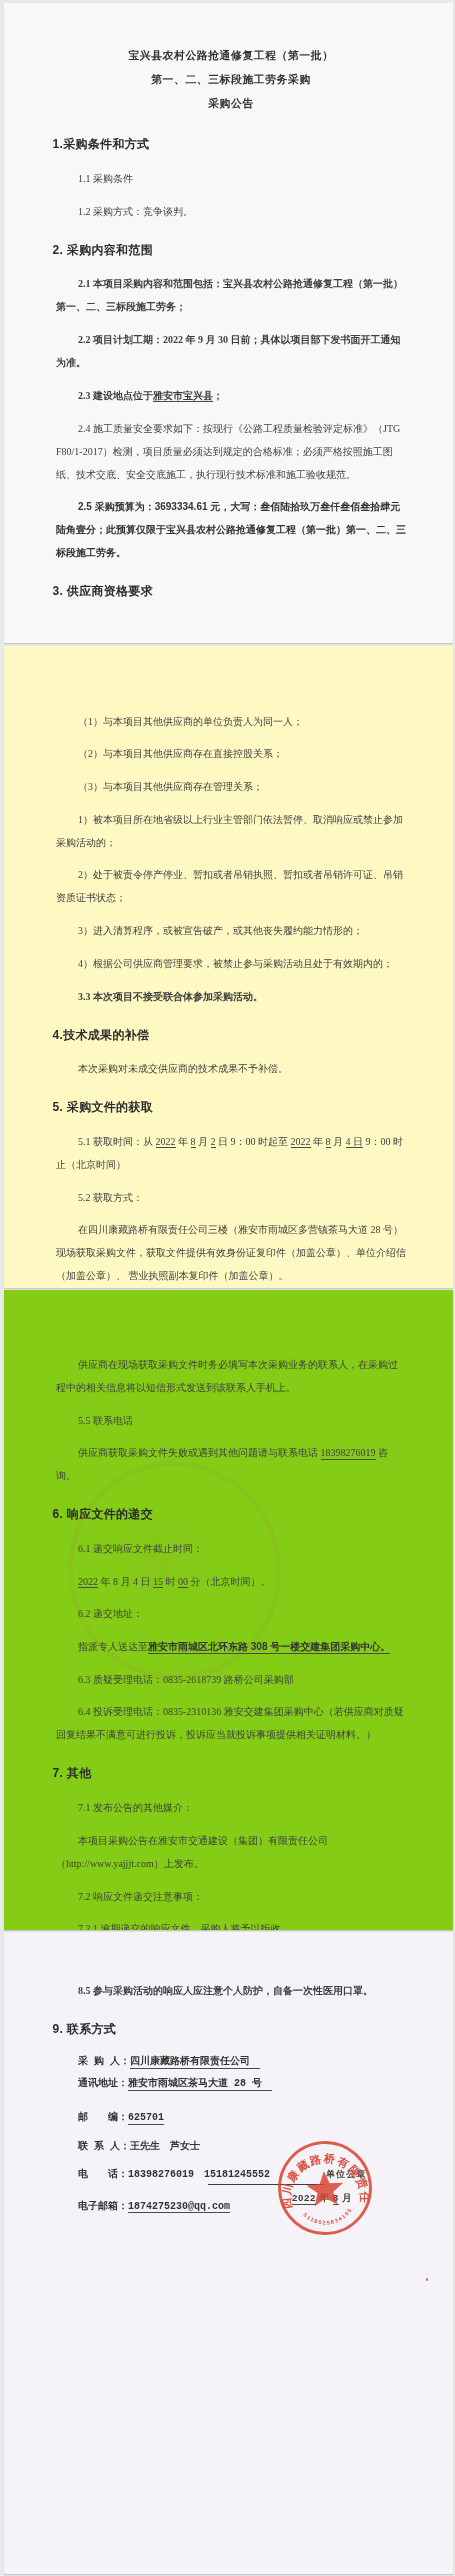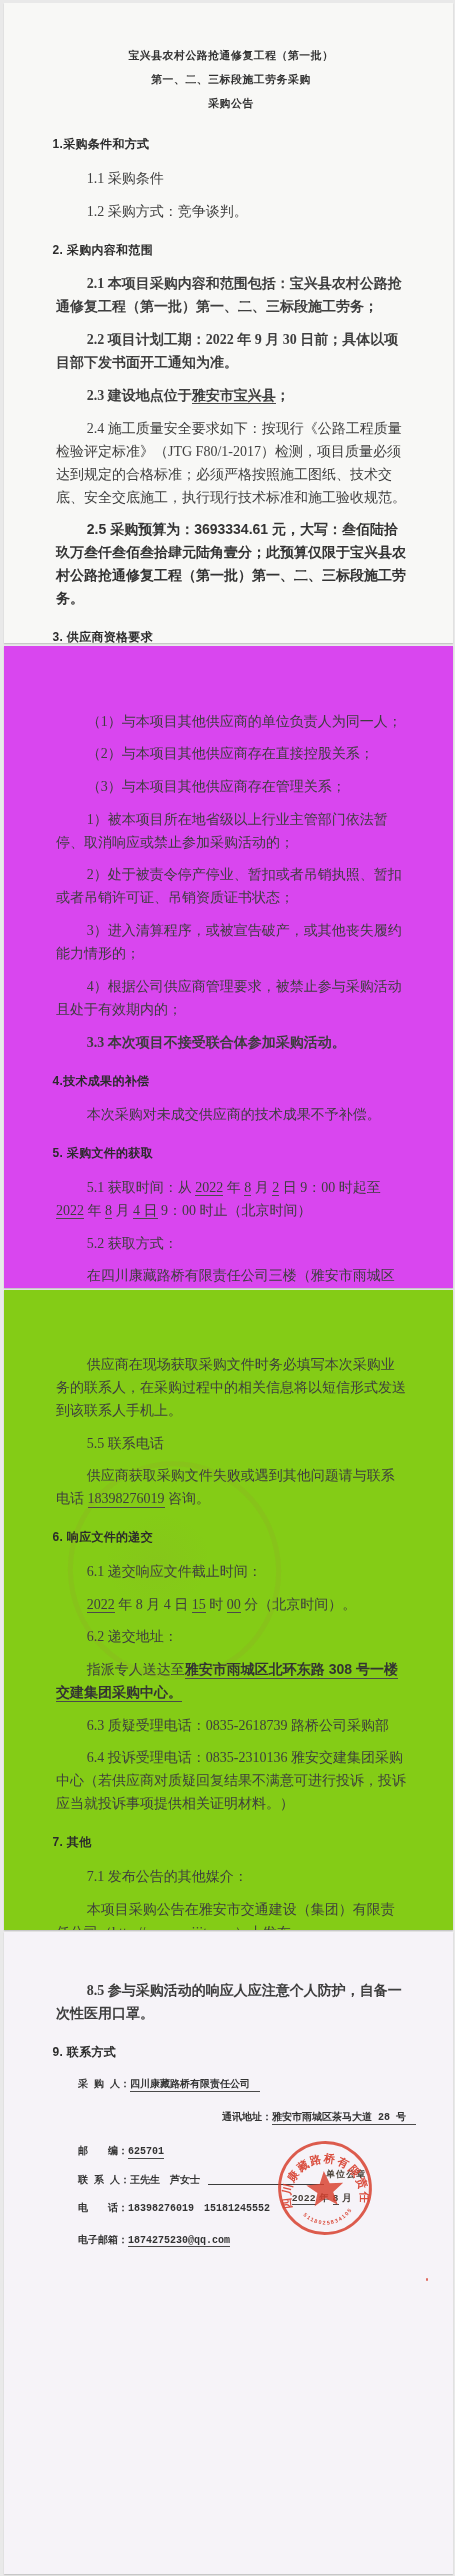--- a/index.html
+++ b/index.html
@@ -11,25 +11,25 @@
   }
   .doc{padding:3.4px 2.8px 0 4px;}
   .page{
     position:relative;
     width:449px;
     margin:0 auto 2.3px auto;
     overflow:hidden;
     box-shadow:0 0.6px 1.1px rgba(0,0,0,0.18);
   }
   .page-1{height:640px;background:#f8f8f6;}
-  .page-2{height:642px;background:#d946ef;}
+  .page-2{height:642px;background:#fef9c3;}
   .page-3{height:640px;background:#84cc16;}
   .page-4{height:642px;background:#f6f3f8;}
   .content{padding:40px 47px 0 52px;}
-  .blk{color:#3e3e3e;font-size:14px;line-height:23px;margin:9.7px 0;text-indent:2.2em;}
+  .blk{color:#3e3e3e;font-size:10px;line-height:23px;margin:9.7px 0;text-indent:2.2em;}
   .blk.title{
     text-indent:0;text-align:center;
     font-family:"Liberation Sans", sans-serif;
     font-weight:bold;font-size:10.8px;color:#333;
     line-height:24px;margin:0;letter-spacing:0.6px;
   }
   .blk.h{
     text-indent:0;
     font-family:"Liberation Sans", sans-serif;
     font-weight:bold;font-size:12px;color:#2b2b2b;
@@ -131,21 +131,21 @@
         <div class="blk h"></div>
       </div>
     <div class="faint-stamp"></div>
   </div>
 
   <div class="page page-4">
     <div class="content">
         <div class="blk p semi" style="margin-top: 7px;"><span>8.5 参与采购活动的响应人应注意个人防护，自备一次性医用口罩。</span></div>
         <div class="blk h"><span>9. 联系方式</span></div>
         <div class="blk f" style="margin-top: 10.2px;"><span>采  购  人：</span><span class="u">四川康藏路桥有限责任公司　</span></div>
-        <div class="blk f" style="margin-top: 13px; text-align: right;"><span>通讯地址：</span><span class="u">雅安市雨城区茶马大道 28 号　</span></div>
+        <div class="blk f" style="margin-top: 2px;"><span>通讯地址：</span><span class="u">雅安市雨城区茶马大道 28 号　</span></div>
         <div class="blk f" style="margin-top: 13.7px;"><span>邮　　编：</span><span class="u">625701</span></div>
         <div class="blk f" style="margin-top: 9px;"><span>联  系  人：</span><span>王先生　芦女士</span></div>
         <div class="blk f" style="margin-top: 8px;"><span>电　　话：</span><span>18398276019　15181245552</span></div>
         <div class="blk f" style="margin-top: 11.4px;"><span>电子邮箱：</span><span class="u">1874275230@qq.com</span></div>
       </div>
 
     <div class="sig-line"></div>
     <div class="sig-label">单位公章</div>
     <div class="sig-date">
       <span class="u">2022</span><span> 年 </span><span class="u">8</span><span> 月</span>

